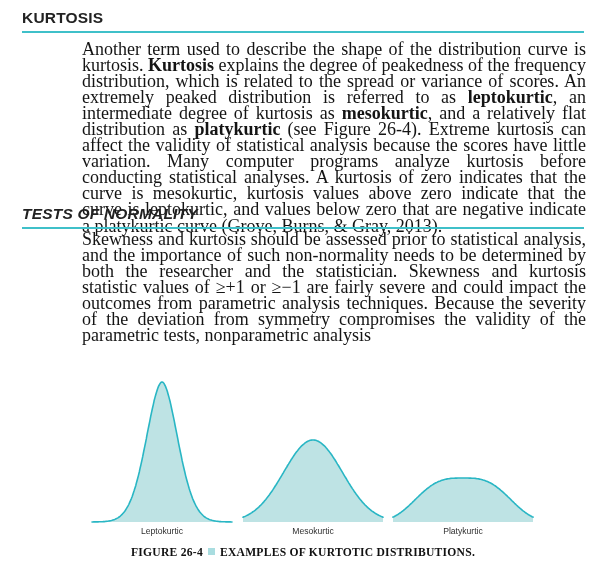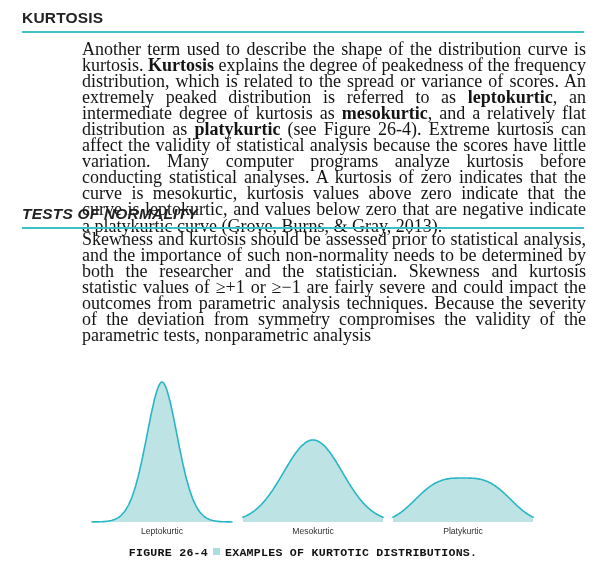--- a/index.html
+++ b/index.html
@@ -95,21 +95,21 @@
   #label-lepto { left: 92px;  top: 196px; }
   #label-meso  { left: 243px; top: 196px; }
   #label-platy { left: 393px; top: 196px; }
 
   .figure-caption {
     position: absolute;
     left: 0;
     top: 216px;
     width: 606px;
     text-align: center;
-    font-family: Liberation Mono, monospace;
+    font-family: Liberation Serif, serif;
     font-weight: bold;
     font-size: 11.6px;
     letter-spacing: 0.25px;
     color: #111111;
     white-space: nowrap;
   }
   .caption-sq {
     display: inline-block;
     width: 7px;
     height: 7px;

